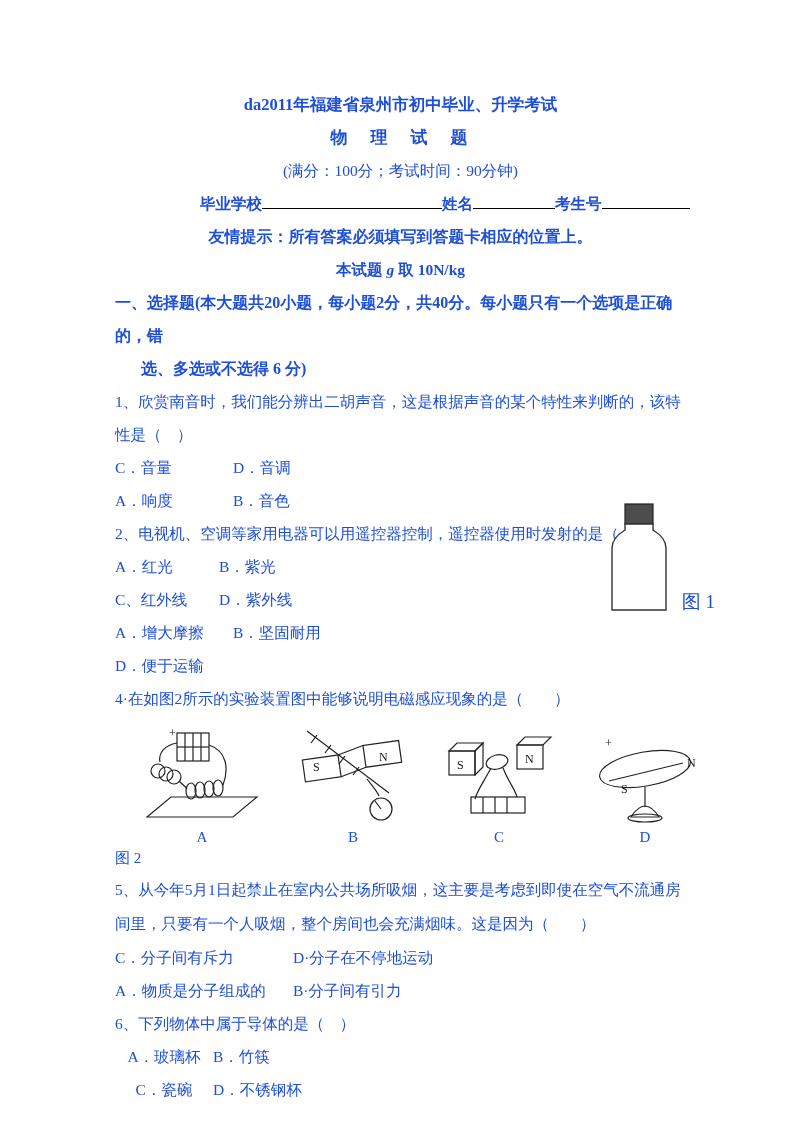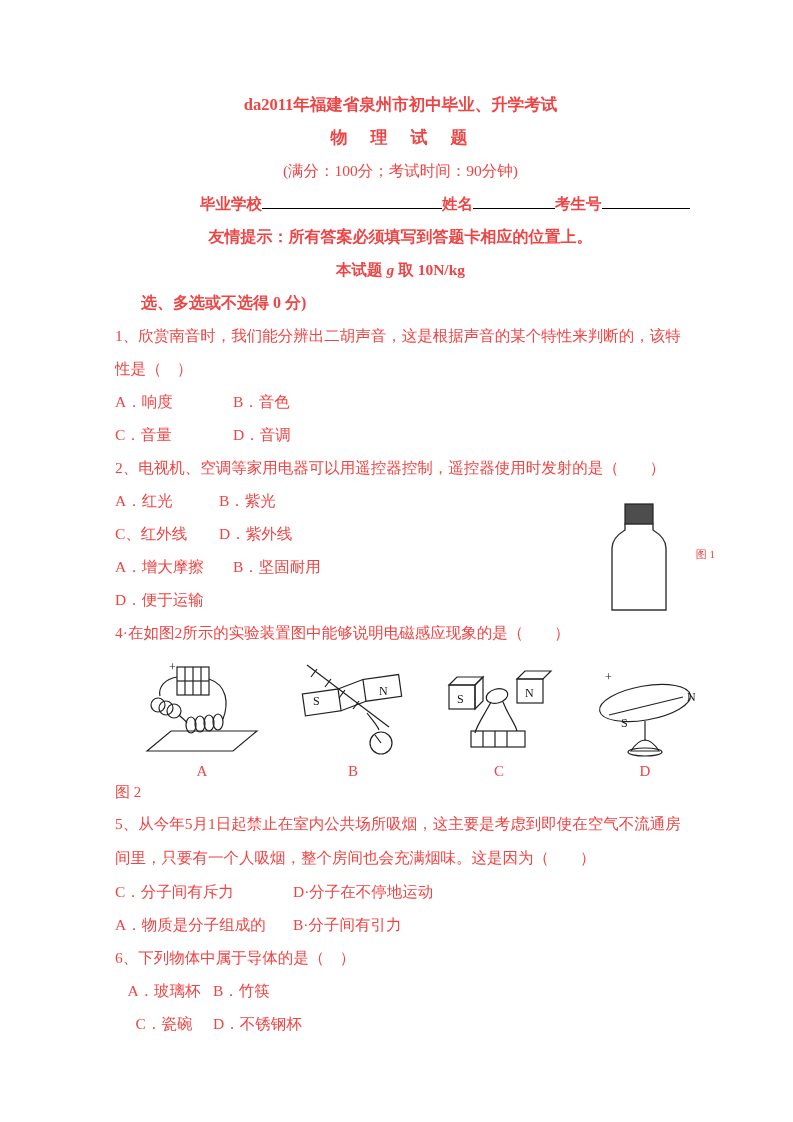--- a/index.html
+++ b/index.html
@@ -1,20 +1,20 @@
 <!DOCTYPE html>
 <html><head>
 <meta charset="utf-8">
 <style>
   html, body { margin: 0; padding: 0; background: #ffffff; }
   .page {
     position: relative;
     width: 791px; height: 1122px;
     background: #ffffff;
-    color: #ef4444;
+    color: #1d4ed8;
     font-family: "Liberation Serif", "DejaVu Serif", serif;
     font-size: 15.5px;
     overflow: hidden;
   }
   .content { padding: 88px 105px 0 115px; }
   .line { line-height: 33px; }
   .center { text-align: center; }
   .bold { font-weight: bold; }
   .title { font-size: 16.5px; }
   .subject { font-size: 17px; letter-spacing: 3px; }
@@ -22,21 +22,21 @@
   .school-line { padding-left: 85px; white-space: nowrap; }
   .blank { display: inline-block; border-bottom: 1.3px solid #000; height: 16px; vertical-align: baseline; }
   .w180 { width: 180px; } .w82 { width: 82px; } .w88 { width: 88px; }
   .g-italic { font-style: italic; padding: 0 4px; }
   .sec { font-size: 16px; }
   .sec-line2 { padding-left: 26px; }
   .opt-row { display: flex; line-height: 33px; }
   .c1 { flex: 0 0 auto; }
   .cw115 { width: 118px; } .cw105 { width: 104px; } .cw178 { width: 178px; } .cw98 { width: 98px; text-align: center; }
   .fig1 { position: absolute; top: 503px; right: 121px; }
-  .fig1-caption { position: absolute; top: 544px; right: 76px; line-height: 20px; font-size: 11px; }
+  .fig1-caption { position: absolute; top: 592px; right: 76px; line-height: 20px; font-size: 19px; }
   .fig2 { margin: 6px 0 0 28px; display: flex; align-items: flex-end; gap: 36px; }
   .diagram { display: flex; flex-direction: column; align-items: center; }
   .diagram svg { display: block; }
   .dlabel { line-height: 20px; margin-top: 2px; font-size: 15px; }
   .fig2-caption { line-height: 22px; font-size: 15px; margin-bottom: 4px; }
   svg text { font-family: "Liberation Serif", serif; fill: #151515; }
 </style>
 </head>
 <body>
 
@@ -45,31 +45,32 @@
 
     <div class="line center bold title">da2011年福建省泉州市初中毕业、升学考试</div>
     <div class="line center bold subject">物　理　试　题</div>
     <div class="line center">(满分：100分；考试时间：90分钟)</div>
     <div class="line school-line"><span class="bold">毕业学校</span><span class="blank w180"></span><span class="bold">姓名</span><span class="blank w82"></span><span class="bold">考生号</span><span class="blank w88"></span></div>
 
     <div class="line center bold tip">友情提示：所有答案必须填写到答题卡相应的位置上。</div>
 
     <div class="line center bold"><span>本试题</span><span class="g-italic">g</span><span>取 10N/kg</span></div>
 
-    <div class="line bold sec sec-line2">选、多选或不选得 0 分)</div>
+    <div class="line bold sec">一、选择题(本大题共20小题，每小题2分，共40分。每小题只有一个选项是正确的，错</div>
+    <div class="line bold sec sec-line2">选、多选或不选得 6 分)</div>
 
     <div>
       <div class="line">1、欣赏南音时，我们能分辨出二胡声音，这是根据声音的某个特性来判断的，该特性是（　）</div>
+      <div class="opt-row">
+        <span class="c1 cw115">C．音量</span>
+        <span>D．音调</span>
+      </div>
       <div class="opt-row">
         <span class="c1 cw115">A．响度</span>
         <span>B．音色</span>
-      </div>
-      <div class="opt-row">
-        <span class="c1 cw115">C．音量</span>
-        <span>D．音调</span>
       </div>
     </div>
 
     <div>
       <div class="line">2、电视机、空调等家用电器可以用遥控器控制，遥控器使用时发射的是（　　）</div>
       <div class="opt-row">
         <span class="c1 cw105">A．红光</span>
         <span>B．紫光</span>
       </div>
       <div class="opt-row">

